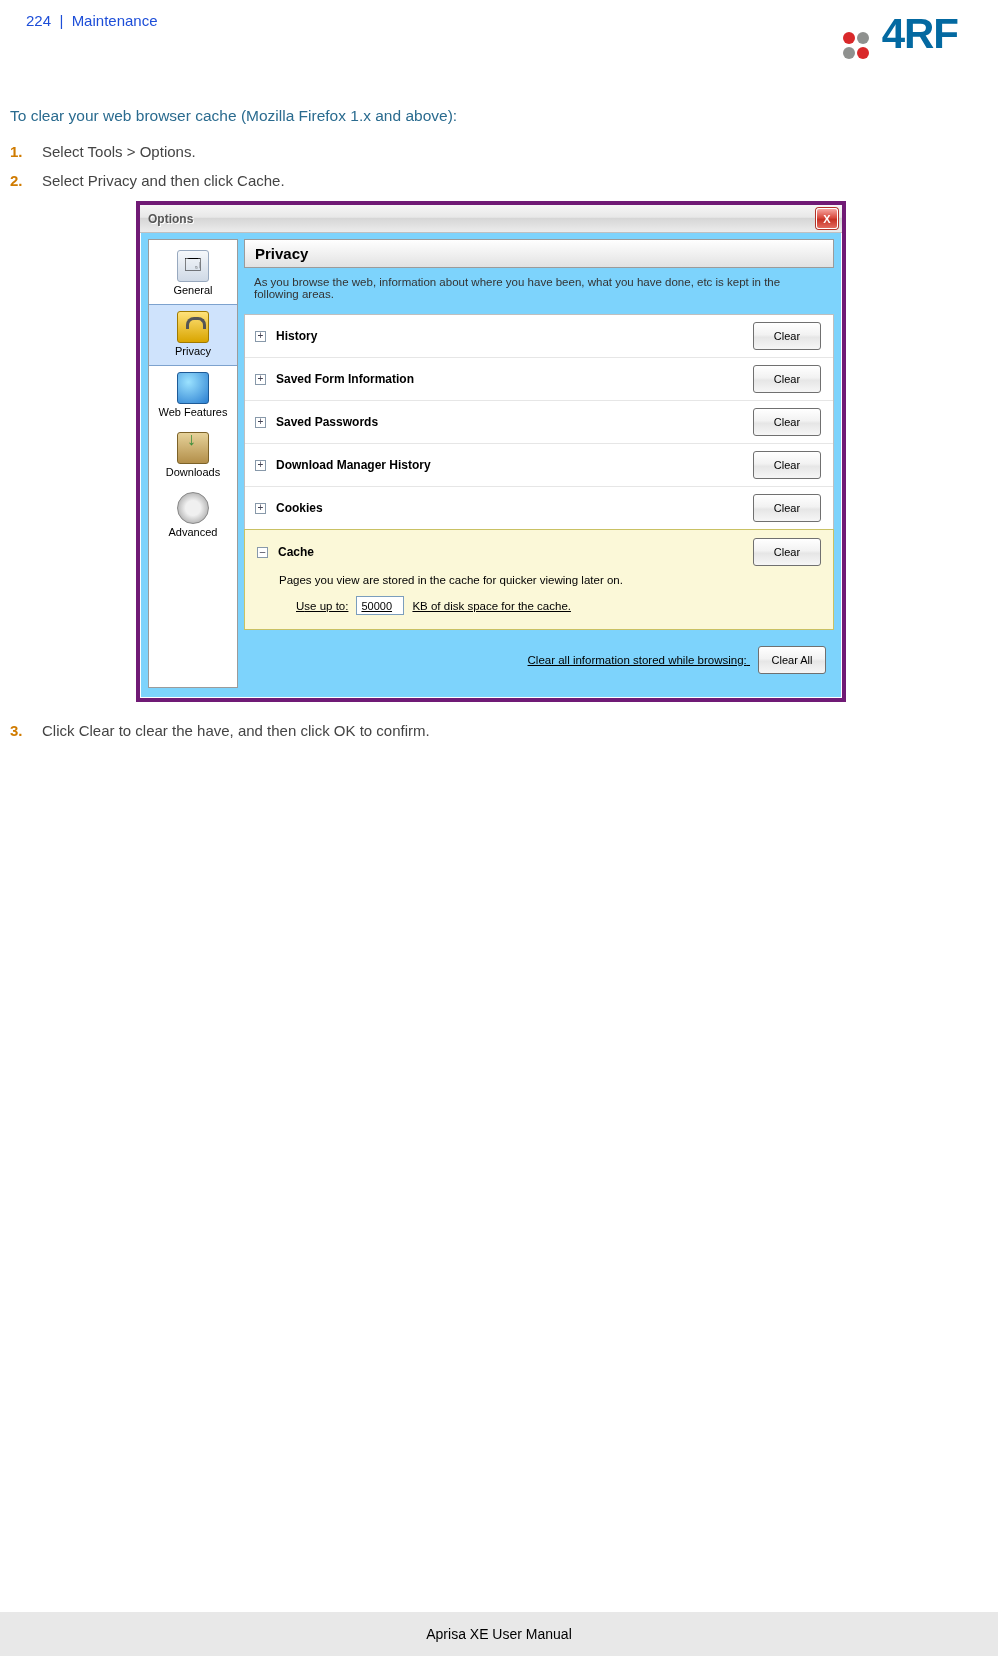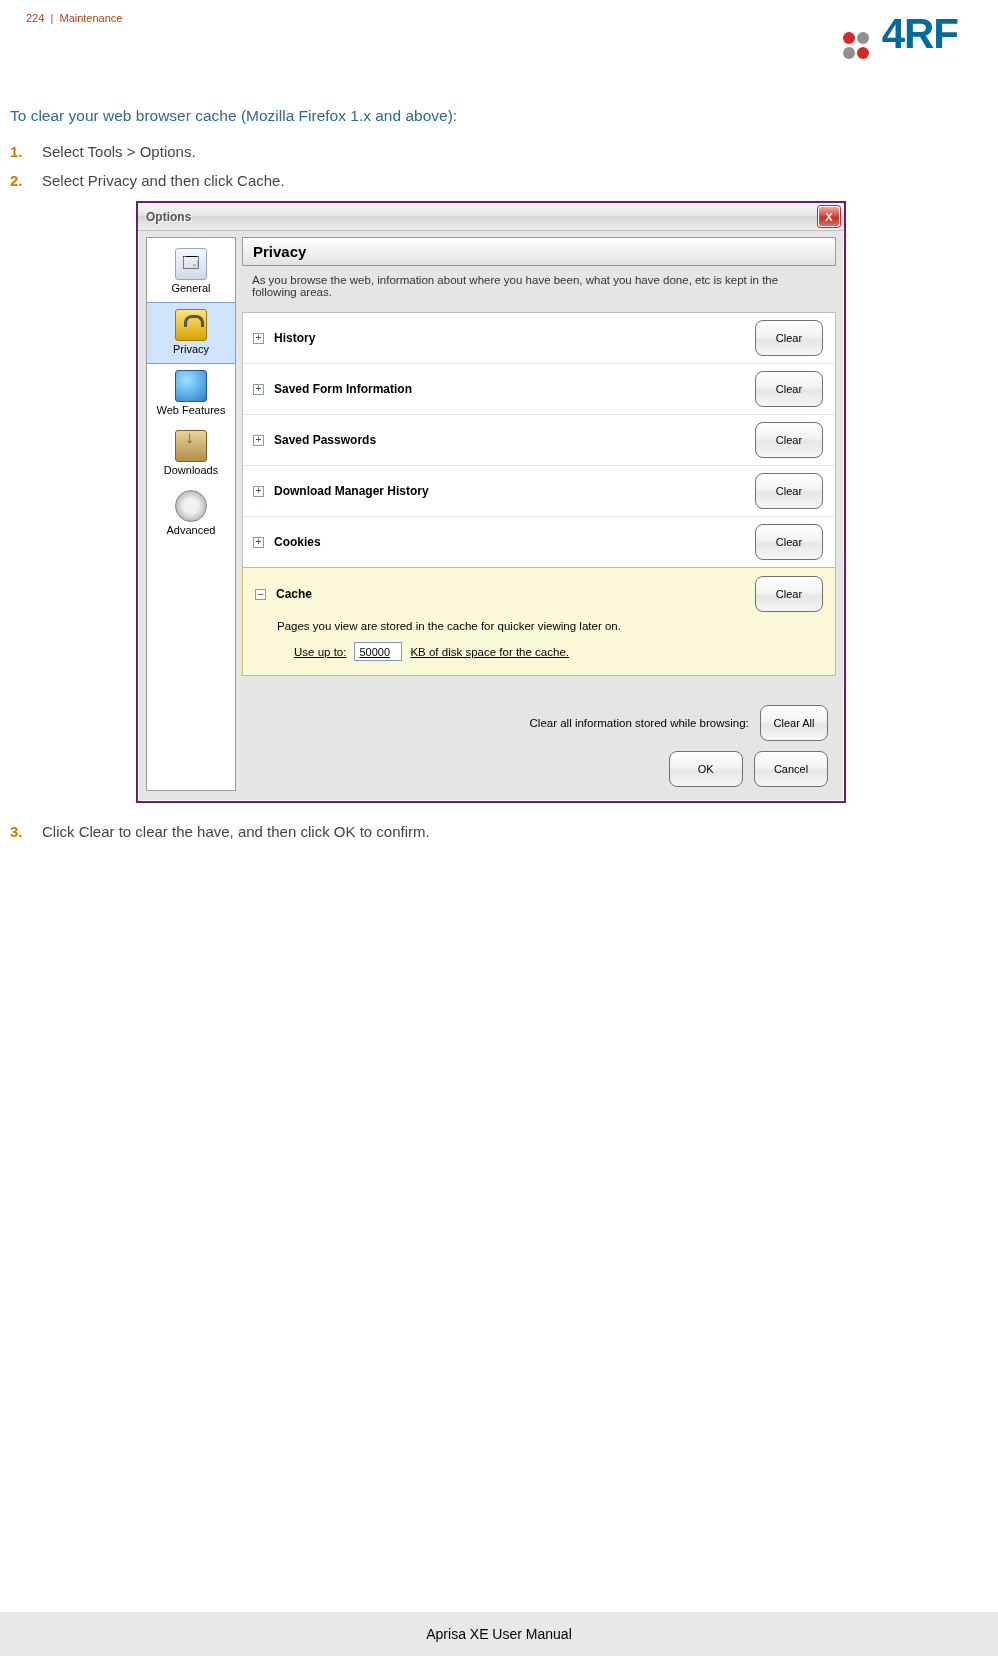--- a/index.html
+++ b/index.html
@@ -10,39 +10,39 @@
     width: 998px;
     height: 1656px;
     position: relative;
   }
   .page-header {
     display: flex;
     justify-content: space-between;
     align-items: flex-start;
     padding: 12px 40px 0 26px;
   }
-  .hdr-left { font-size: 11px; color: #c2410c; }
+  .hdr-left { font-size: 15px; color: #1d4ed8; }
   .logo { position: relative; top: -2px; }
   .logo-text { font-family: Arial, sans-serif; font-size: 42px; font-weight: 900; letter-spacing: -1px; color: #0369a1; }
   .logo-dots { display:inline-flex; flex-wrap:wrap; width:34px; height:30px; margin-right:6px; position:relative; top:-4px;}
   .dot{width:12px;height:12px;border-radius:50%;margin:1px;}
   .dr{background:#d9282a;} .dg{background:#8f918f;}
 
   .main { padding: 40px 26px 0 10px; }
   .heading { color:#2a6b8f; font-weight:normal; font-size:15.5px; margin-bottom:18px; }
   .ol { list-style:none; }
   .ol li { display:flex; gap:14px; margin-bottom:12px; font-size:15px; color:#444; }
   .num { color:#d07b00; font-weight:bold; min-width:18px; }
 
   
   .dialog-wrap { margin: 10px 0 20px 126px; }
   .dialog {
     width: 710px;
-    background: #e5e5e5;
-    border: 2px solid #701a75;
+    background: #7dd3fc;
+    border: 4px solid #701a75;
     font-family: Tahoma, sans-serif;
     font-size: 12px;
     color: #000;
     box-shadow: 0 0 0 1px #fff inset;
   }
   .titlebar {
     height: 28px;
     background: linear-gradient(to bottom,#f6f6f6 0%,#e8e8e8 45%,#d6d6d6 50%,#ececec 100%);
     border-bottom:1px solid #c0c0c0;
     display:flex; align-items:center; justify-content:space-between;
@@ -85,35 +85,35 @@
   .sections{ border:1px solid #bfbfbf; background:#fff; padding:0; }
   .sec{
     display:flex; align-items:center; justify-content:space-between;
     padding:7px 12px 7px 10px; border-bottom:1px solid #e6e6e6;
   }
   .sec:last-child{border-bottom:none;}
   .sec-left{display:flex;align-items:center;gap:10px;}
   .expander{width:11px;height:11px;border:1px solid #8899aa;background:#fff;display:flex;align-items:center;justify-content:center;font-size:10px;line-height:1;color:#445;}
   .sec-title{font-weight:bold;}
   .winbtn{
-    min-width:68px;height:36px;border:1px solid #707070;border-radius:8px;
+    min-width:68px;height:28px;border:1px solid #707070;border-radius:3px;
     background:linear-gradient(to bottom,#fff 0%,#f2f2f2 45%,#e6e6e6 55%,#f6f6f6 100%);
     font-family:Tahoma,sans-serif;font-size:11px;padding:0 10px;cursor:default;
   }
   .cache-sec{
     background:#fbf8d8;border:1px solid #c9c164;padding:8px 12px 14px;margin:-1px;
   }
   .cache-top{display:flex;align-items:center;justify-content:space-between;}
   .cache-left{display:flex;align-items:center;gap:10px;}
   .cache-desc{margin:8px 0 10px 22px;font-size:11.5px;}
   .cache-row{margin-left:39px;display:flex;align-items:center;gap:8px;font-size:11.5px;text-decoration:underline;}
   .cache-row .u{text-decoration:underline;}
   .numinput{width:48px;height:19px;border:1px solid #7b9ebd;background:#fff;text-align:left;padding:0 4px;font-size:11px;}
 
-  .bottom{padding:29px 8px 4px 0;text-align:right;}
+  .bottom{padding:16px 8px 4px 0;text-align:right;text-decoration:underline;}
   .bottom-row1{margin-bottom:10px;font-size:11.5px;}
   .bottom-row1 .winbtn{margin-left:8px;}
   .bottom-row2 .winbtn{margin-left:8px;min-width:74px;}
 
   .footer{
     position:absolute;left:0;right:0;bottom:0;height:44px;
     background:#e8e8e8;display:flex;align-items:center;justify-content:center;
     font-size:14px;color:#000000;
   }
 </style>
@@ -235,24 +235,20 @@
                 <span>KB of disk space for the cache.</span>
               </div>
             </div>
           </div>
 
           <div class="bottom">
             <div class="bottom-row1">
               <span>Clear all information stored while browsing:</span>
               <button class="winbtn">Clear All</button>
             </div>
-            <div class="bottom-row2">
-              <button class="winbtn">OK</button>
-              <button class="winbtn">Cancel</button>
-            </div>
           </div>
         </div>
       </div>
     </div>
   </div>
 
   <ul class="ol">
     <li>
       <span class="num">3.</span>
       <span>Click Clear to clear the have, and then click OK to confirm.</span>

